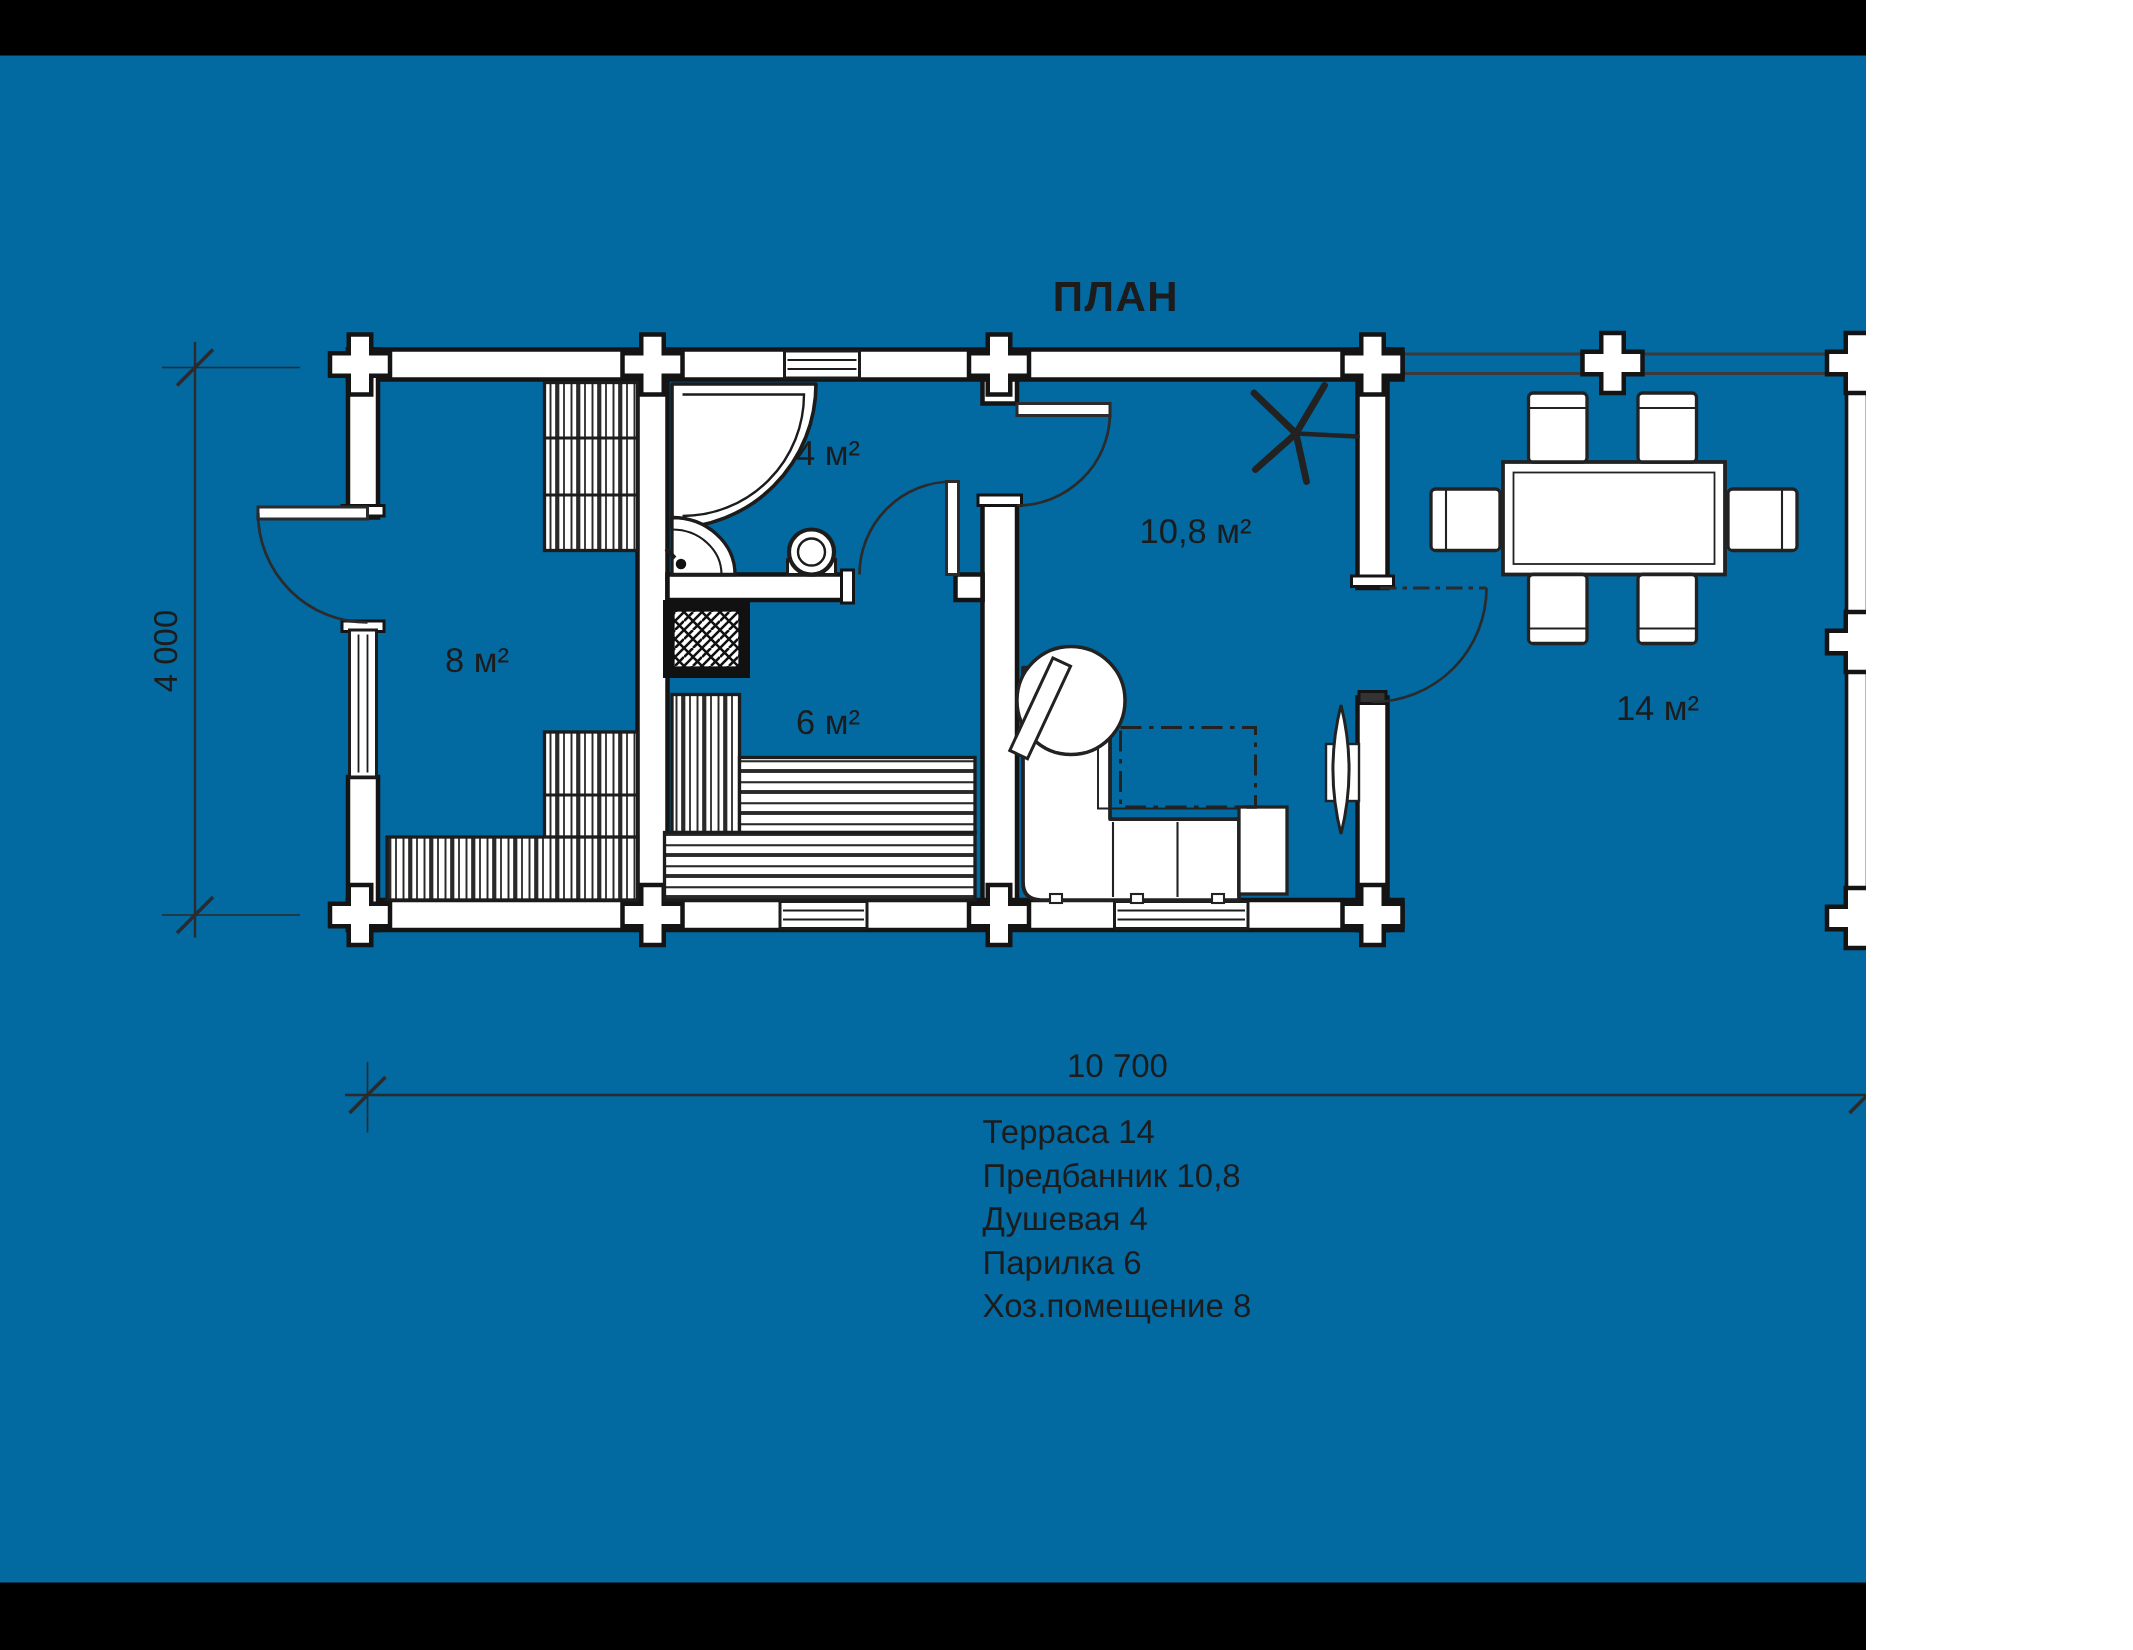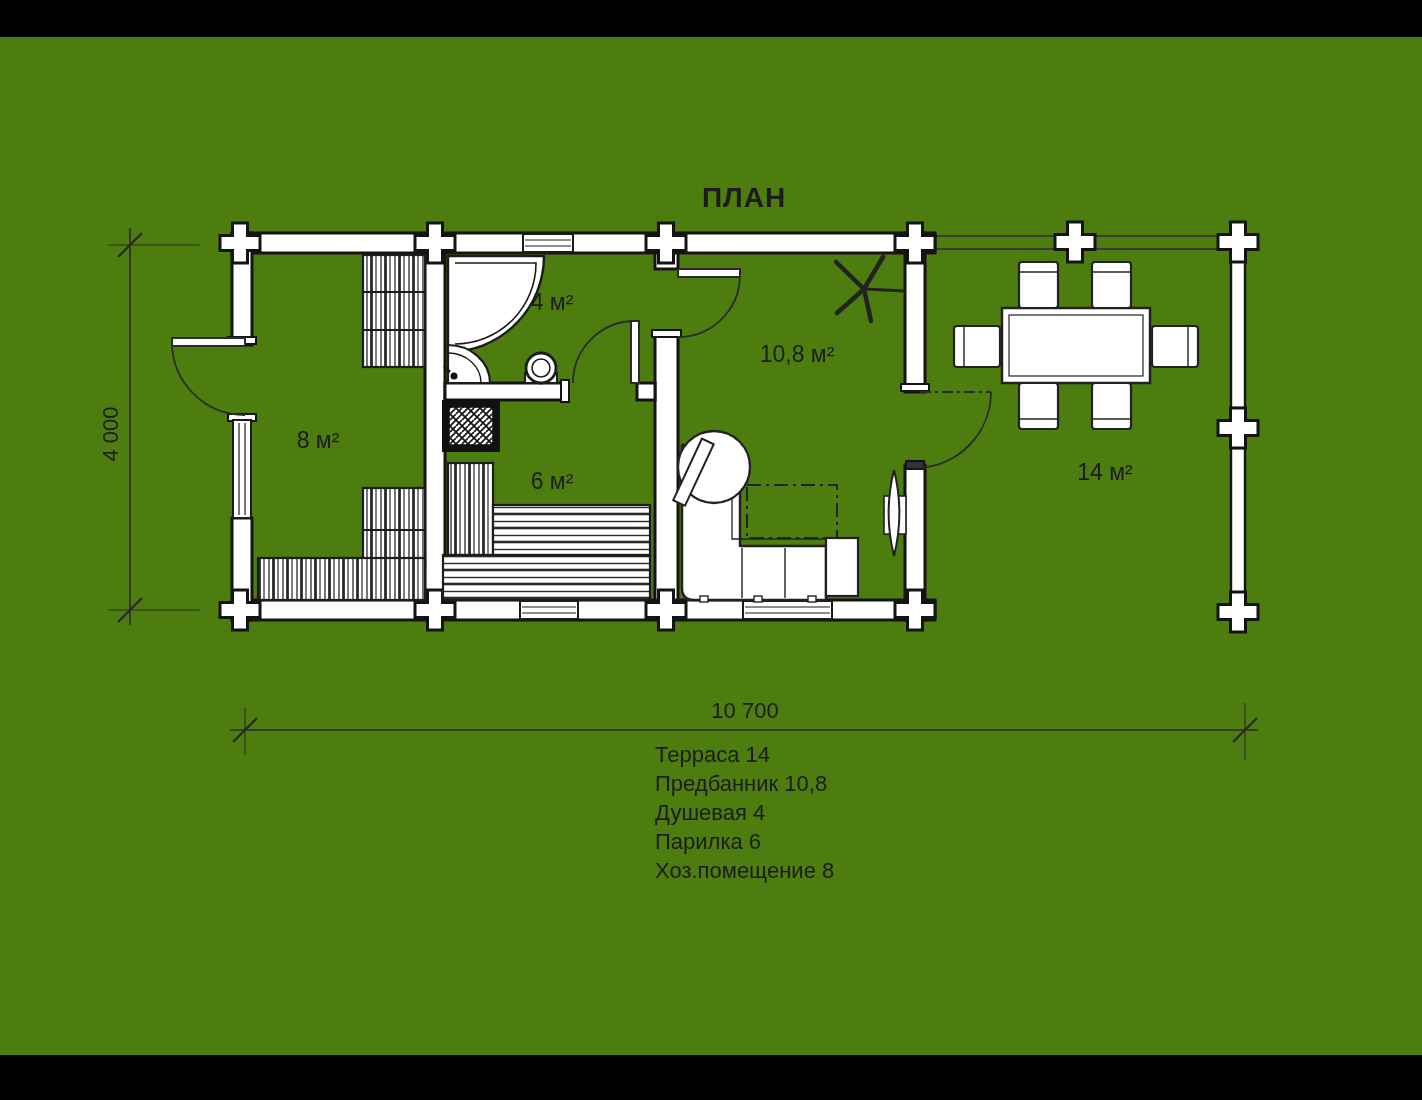--- a/index.html
+++ b/index.html
@@ -1,16 +1,16 @@
 <!DOCTYPE html>
 <html><head>
 <meta charset="utf-8">
 <style>
   html,body{margin:0;padding:0;background:#ffffff;}
-  .stage{position:relative;width:1422px;height:1100px;background:#4d7c0f;overflow:hidden;
+  .stage{position:relative;width:1244px;height:1100px;background:#0369a1;overflow:hidden;
          font-family:"Liberation Sans",sans-serif;}
   .letterbox{position:absolute;left:0;width:1422px;background:#000;}
   .letterbox.top{top:0;height:37px;}
   .letterbox.bottom{top:1055px;height:45px;}
   svg{position:absolute;left:0;top:0;}
   svg text{fill:#1c1c1c;}
   .room-label{font-size:23px;}
   .dim-label{font-size:22px;}
   .legend-label{font-size:22px;}
   .title-label{font-size:28px;font-weight:700;letter-spacing:1px;}

